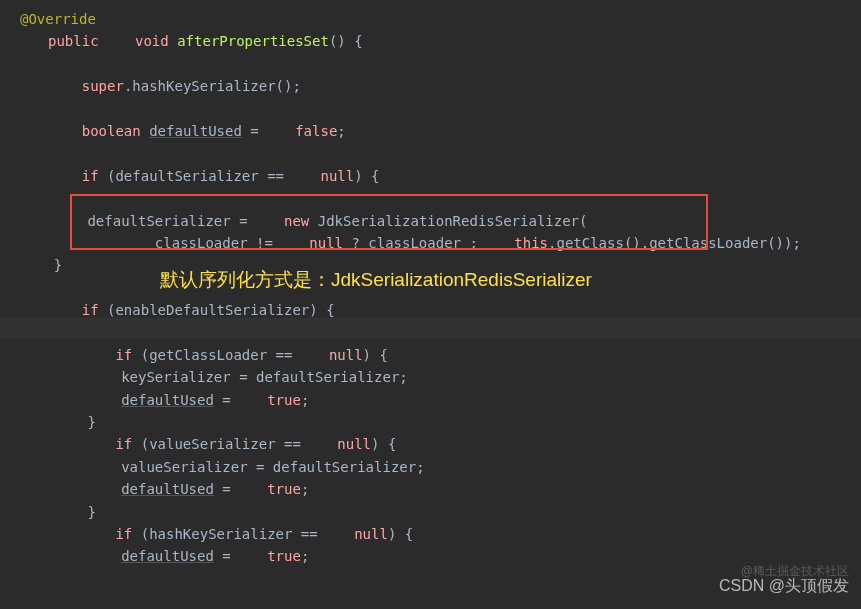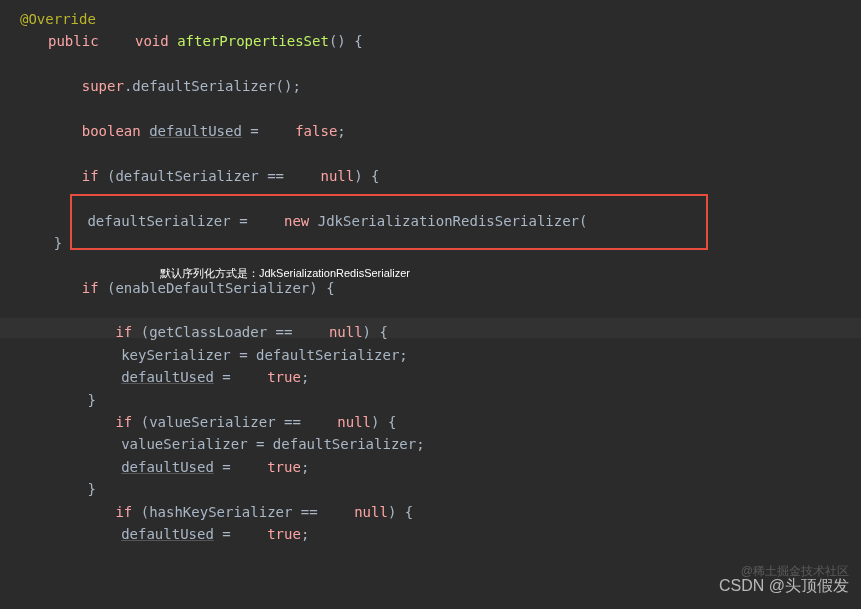--- a/index.html
+++ b/index.html
@@ -29,23 +29,23 @@
     .highlight-box {
       border: 2px solid #e74c3c;
       position: absolute;
       left: 70px;
       width: 638px;
       top: 194px;
       height: 56px;
       pointer-events: none;
     }
     .annotation-text {
-      color: #ffffff;
+      color: #fde047;
       font-family: sans-serif;
-      font-size: 11px;
+      font-size: 19px;
       position: absolute;
       left: 160px;
       top: 265px;
     }
     .faded-band {
       position: absolute;
       left: 0;
       right: 0;
       top: 318px;
       height: 20px;
@@ -69,27 +69,28 @@
       color: rgba(220,220,220,0.8);
     }
   </style>
 </head>
 <body>
 
 <div>
 <div class="line"><span class="annotation">@Override</span></div>
 <div class="line"><span class="keyword">public</span> <span class="keyword">void</span> <span class="method">afterPropertiesSet</span><span>() {</span></div>
 <div class="line"> </div>
-<div class="line">    <span class="keyword">super</span><span>.defaultSerializer();</span></div>
+<div class="line">    <span class="keyword">super</span><span>.hashKeySerializer();</span></div>
 <div class="line"> </div>
 <div class="line">    <span class="keyword">boolean</span> <span class="var-decl-u">defaultUsed</span><span> = </span><span class="keyword">false</span><span>;</span></div>
 <div class="line"> </div>
 <div class="line">    <span class="keyword">if</span><span> (defaultSerializer == </span><span class="keyword">null</span><span>) {</span></div>
 <div class="line"> </div>
 <div class="line">        <span>defaultSerializer = </span><span class="keyword">new</span><span> JdkSerializationRedisSerializer(</span></div>
+<div class="line">                <span>classLoader != </span><span class="keyword">null</span><span> ? classLoader : </span><span class="keyword">this</span><span>.getClass().getClassLoader());</span></div>
 <div class="line">    <span>}</span></div>
 <div class="line"> </div>
 <div class="line">    <span class="keyword">if</span><span> (enableDefaultSerializer) {</span></div>
 <div class="line"> </div>
 <div class="line">        <span class="keyword">if</span><span> (getClassLoader == </span><span class="keyword">null</span><span>) {</span></div>
 <div class="line">            <span>keySerializer = defaultSerializer;</span></div>
 <div class="line">            <span class="var-decl-u">defaultUsed</span><span> = </span><span class="keyword">true</span><span>;</span></div>
 <div class="line">        <span>}</span></div>
 <div class="line">        <span class="keyword">if</span><span> (valueSerializer == </span><span class="keyword">null</span><span>) {</span></div>
 <div class="line">            <span>valueSerializer = defaultSerializer;</span></div>

